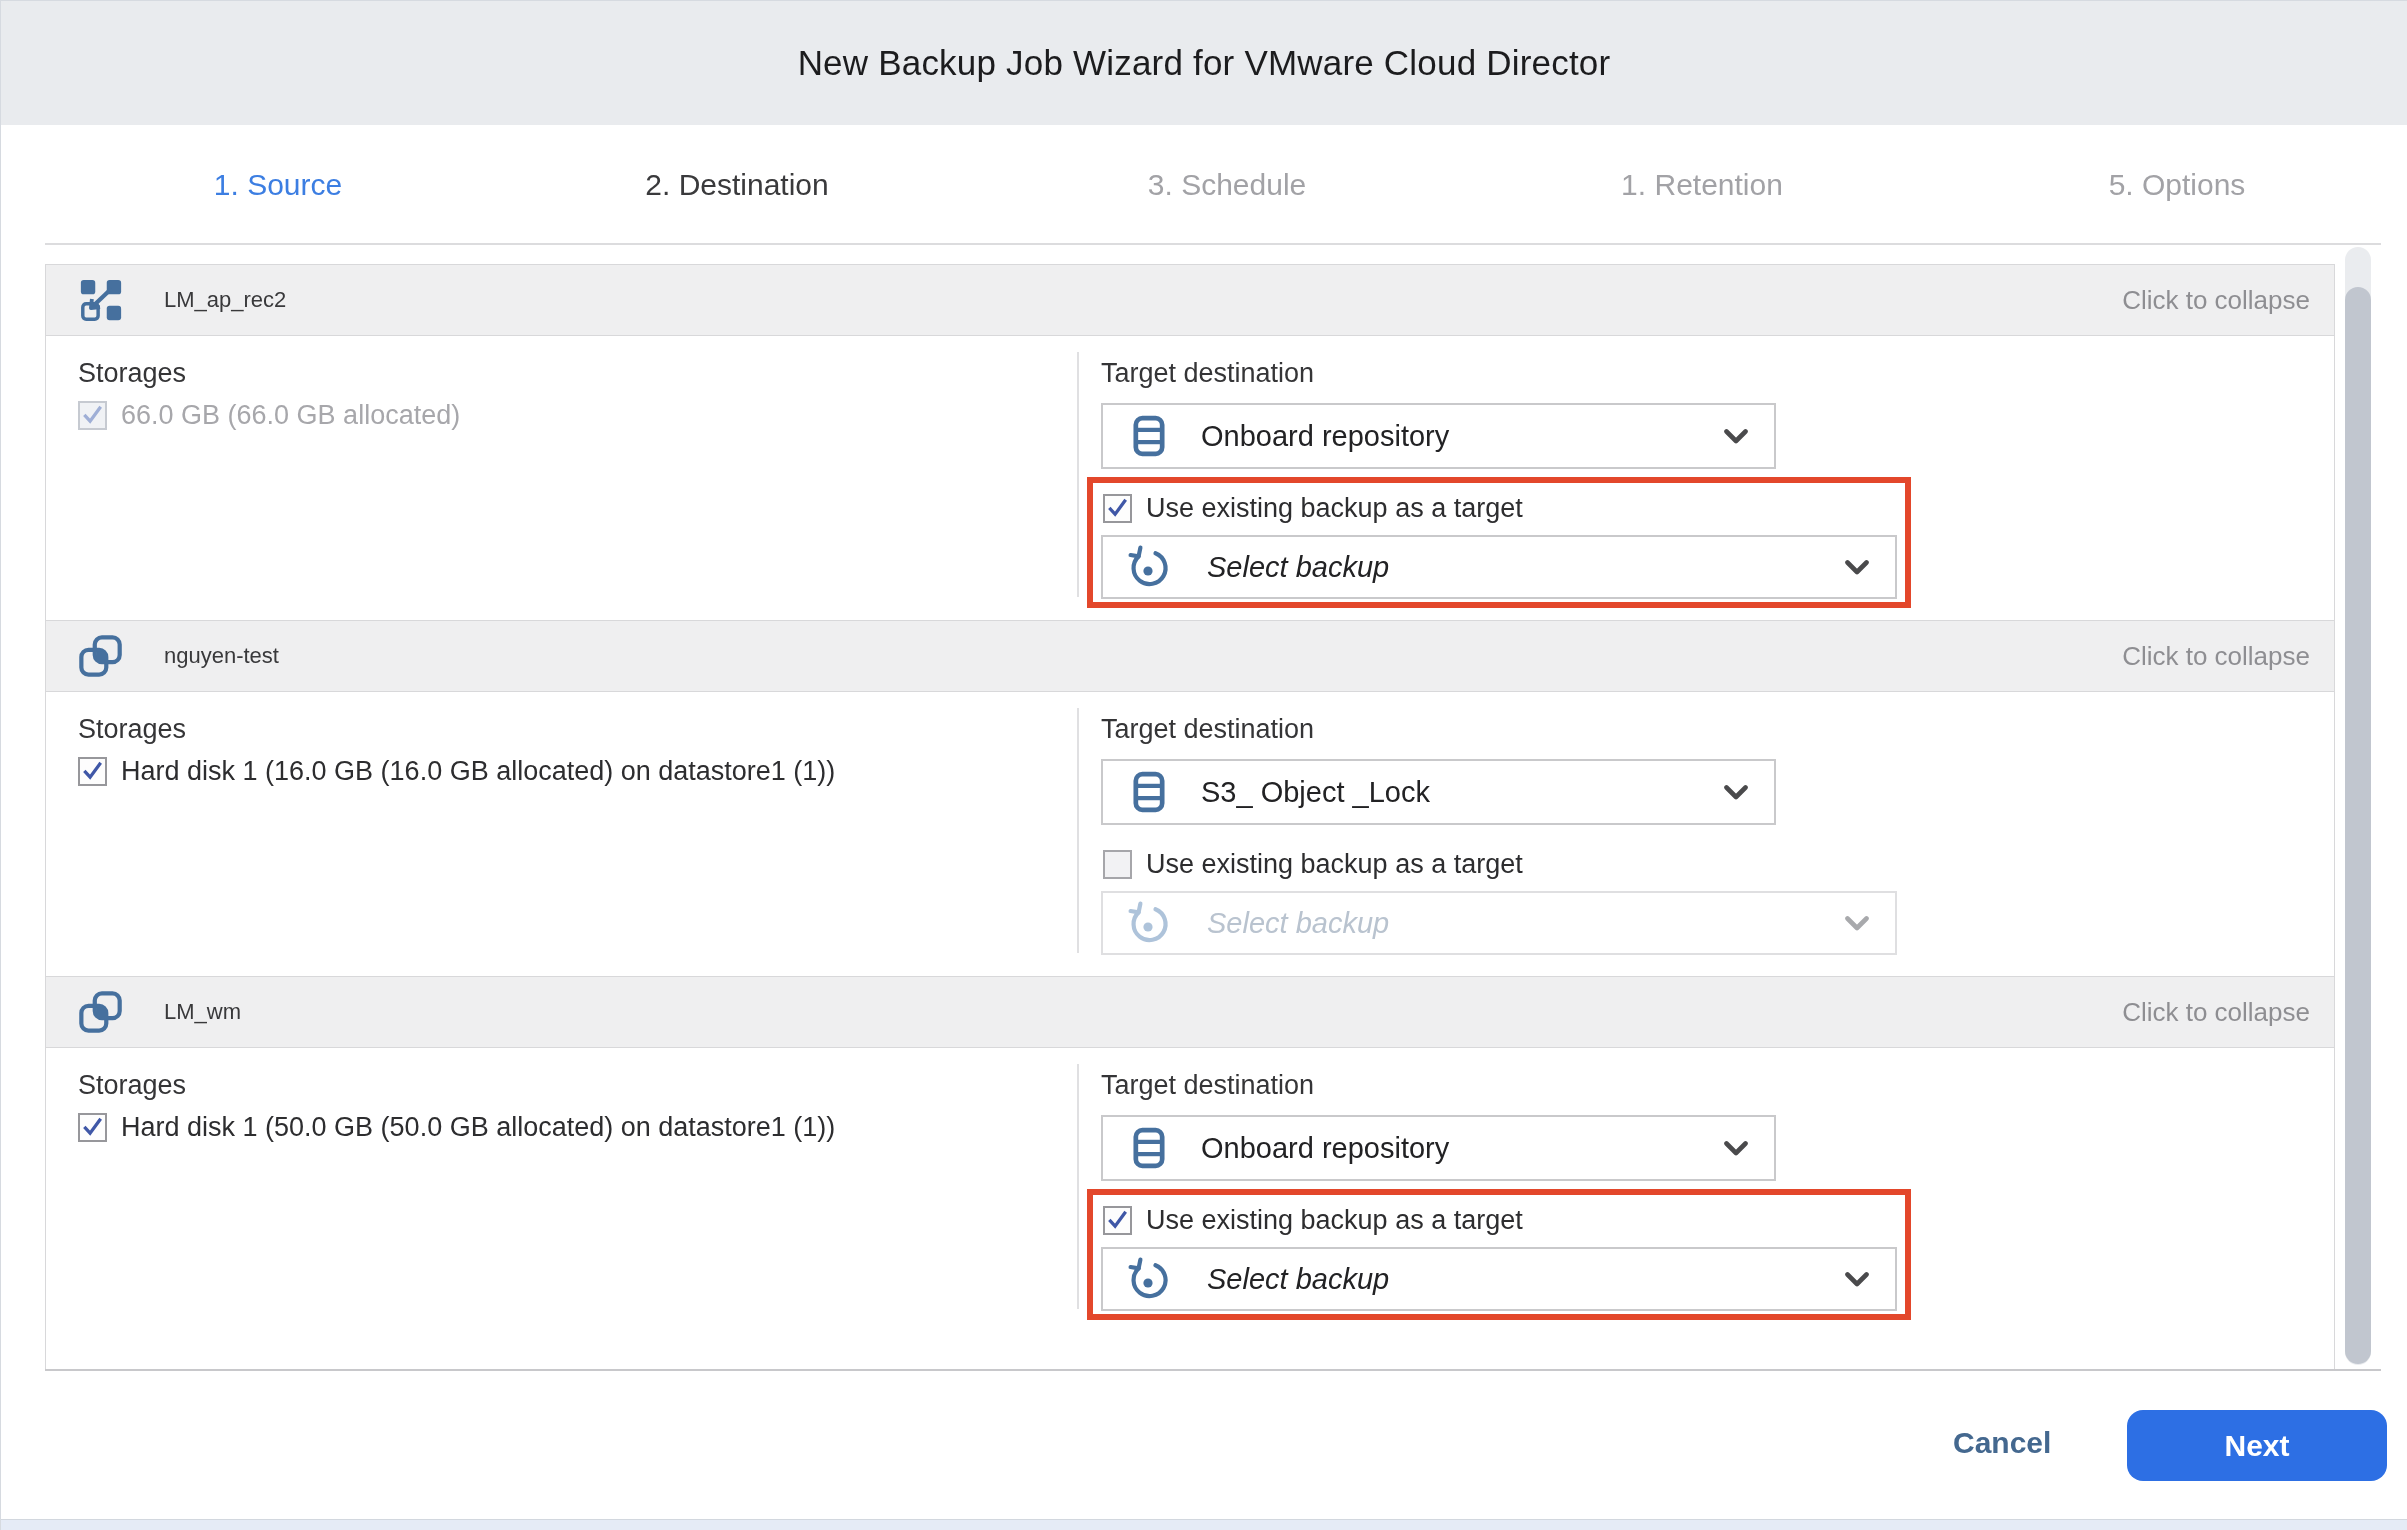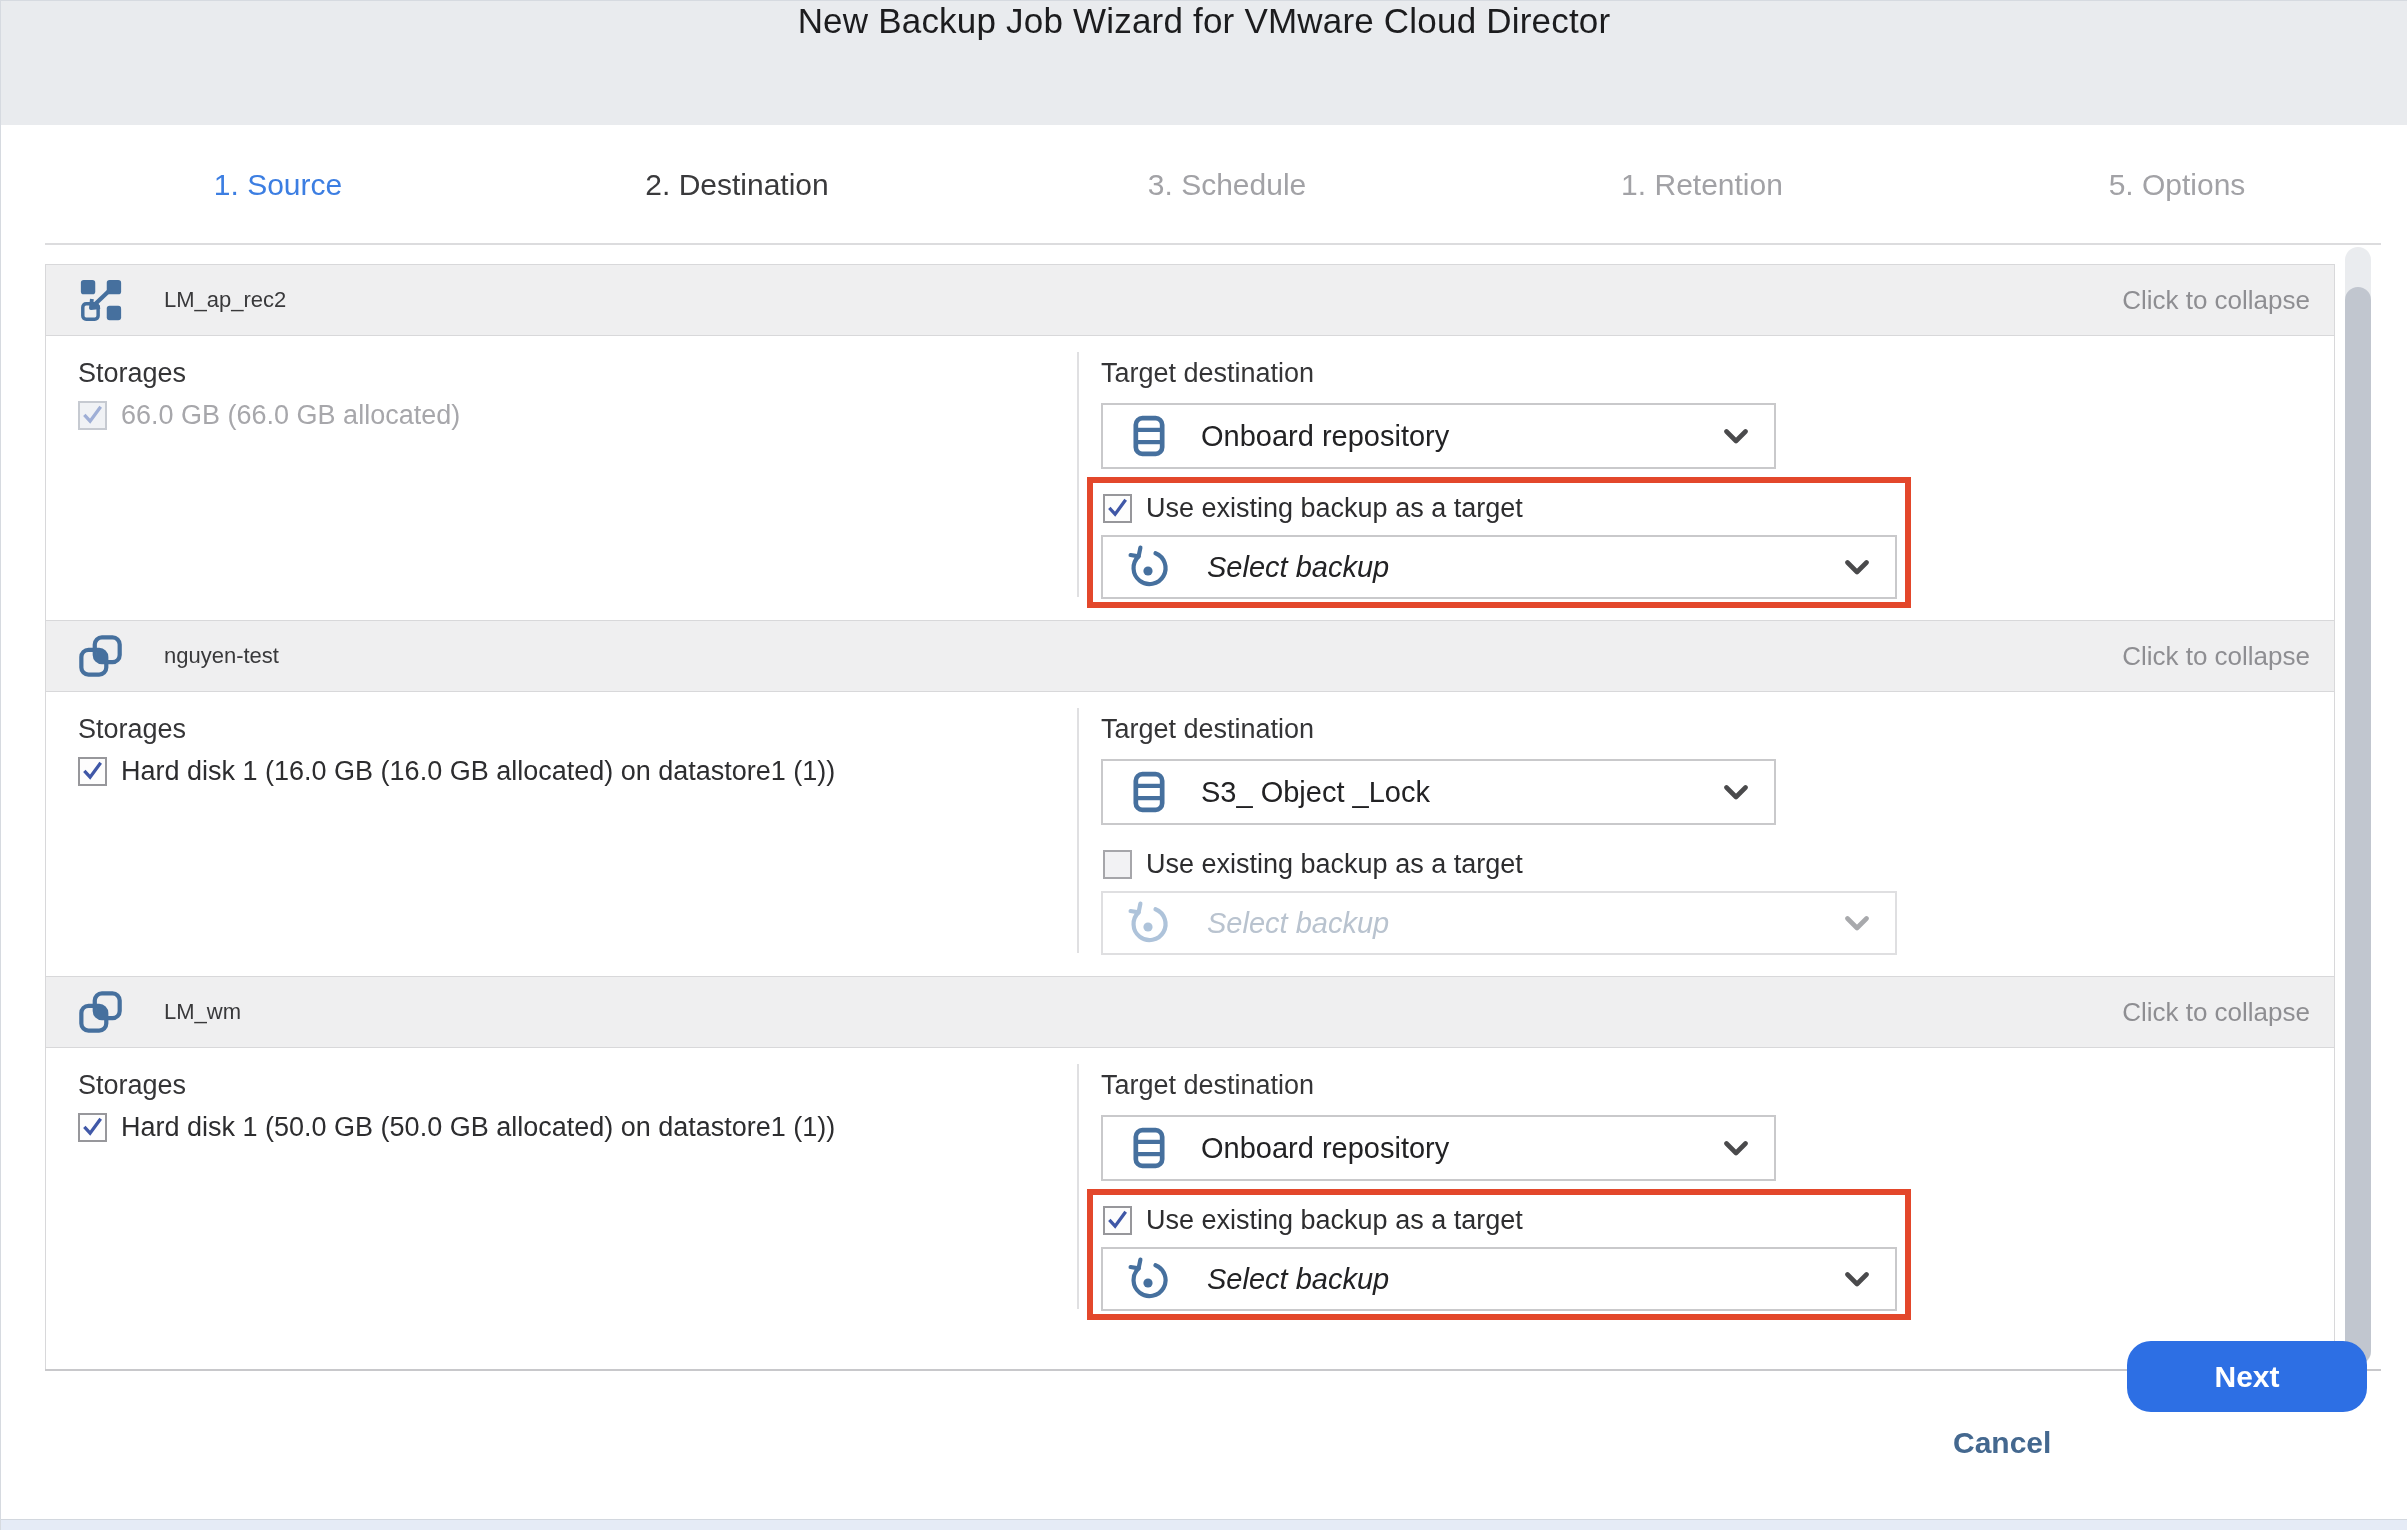--- a/index.html
+++ b/index.html
@@ -4,21 +4,21 @@
 <style>
   html,body{margin:0;padding:0;}
   body{
     width:2408px;height:1530px;position:relative;overflow:hidden;
     font-family:"Liberation Sans",sans-serif;background:#ffffff;
   }
   #app{position:absolute;inset:0;border:1px solid #D6DAE0;box-sizing:border-box;background:#fff;}
 
   
   .titlebar{position:absolute;left:0;top:0;width:100%;height:124px;background:#E9EBEE;
-    display:flex;justify-content:center;}
+    display:flex;align-items:center;justify-content:center;}
   .title{font-size:35px;color:#1C1C1E;letter-spacing:0.2px;}
 
   
   .tabs{position:absolute;left:0;top:124px;width:100%;height:117px;background:#fff;}
   .tab{position:absolute;top:43px;transform:translateX(-50%);font-size:30px;white-space:nowrap;cursor:default;}
   .tab.active{color:#3C7EE2;}
   .tab.available{color:#3A3A3C;}
   .tab.disabled{color:#A2A2A6;}
 
   
@@ -72,21 +72,21 @@
   .dd.disabled .dd-icon{color:#AEC3DA;}
   .dd.disabled .dd-text{color:#B9C3CF;}
   .dd.disabled .dd-chevron{color:#A8A9AC;}
 
   
   .redbox{position:absolute;left:1041px;top:141px;width:824px;height:131px;box-sizing:border-box;
     border:6px solid #E3472B;pointer-events:none;}
 
   
   .cancel-btn{position:absolute;left:1952px;top:1425px;font-size:30px;font-weight:bold;color:#44688F;cursor:pointer;}
-  .next-btn{position:absolute;left:2126px;top:1340px;width:240px;height:71px;background:#2D6FE4;border-radius:24px;
+  .next-btn{position:absolute;left:2126px;top:1409px;width:260px;height:71px;background:#2D6FE4;border-radius:16px;
     display:flex;align-items:center;justify-content:center;color:#fff;font-size:30px;font-weight:bold;cursor:pointer;}
   .bottom-strip{position:absolute;left:0;top:1518px;width:100%;height:12px;background:#E5EBF6;border-top:1px solid #D2D7DE;box-sizing:border-box;}
 </style>
 </head>
 <body>
 
 <svg width="0" height="0" style="position:absolute">
   <defs>
     <g id="ic-vapp">
       <rect x="3.5" y="17.5" width="26" height="26" rx="7.5" fill="none" stroke="currentColor" stroke-width="4.4"></rect>

